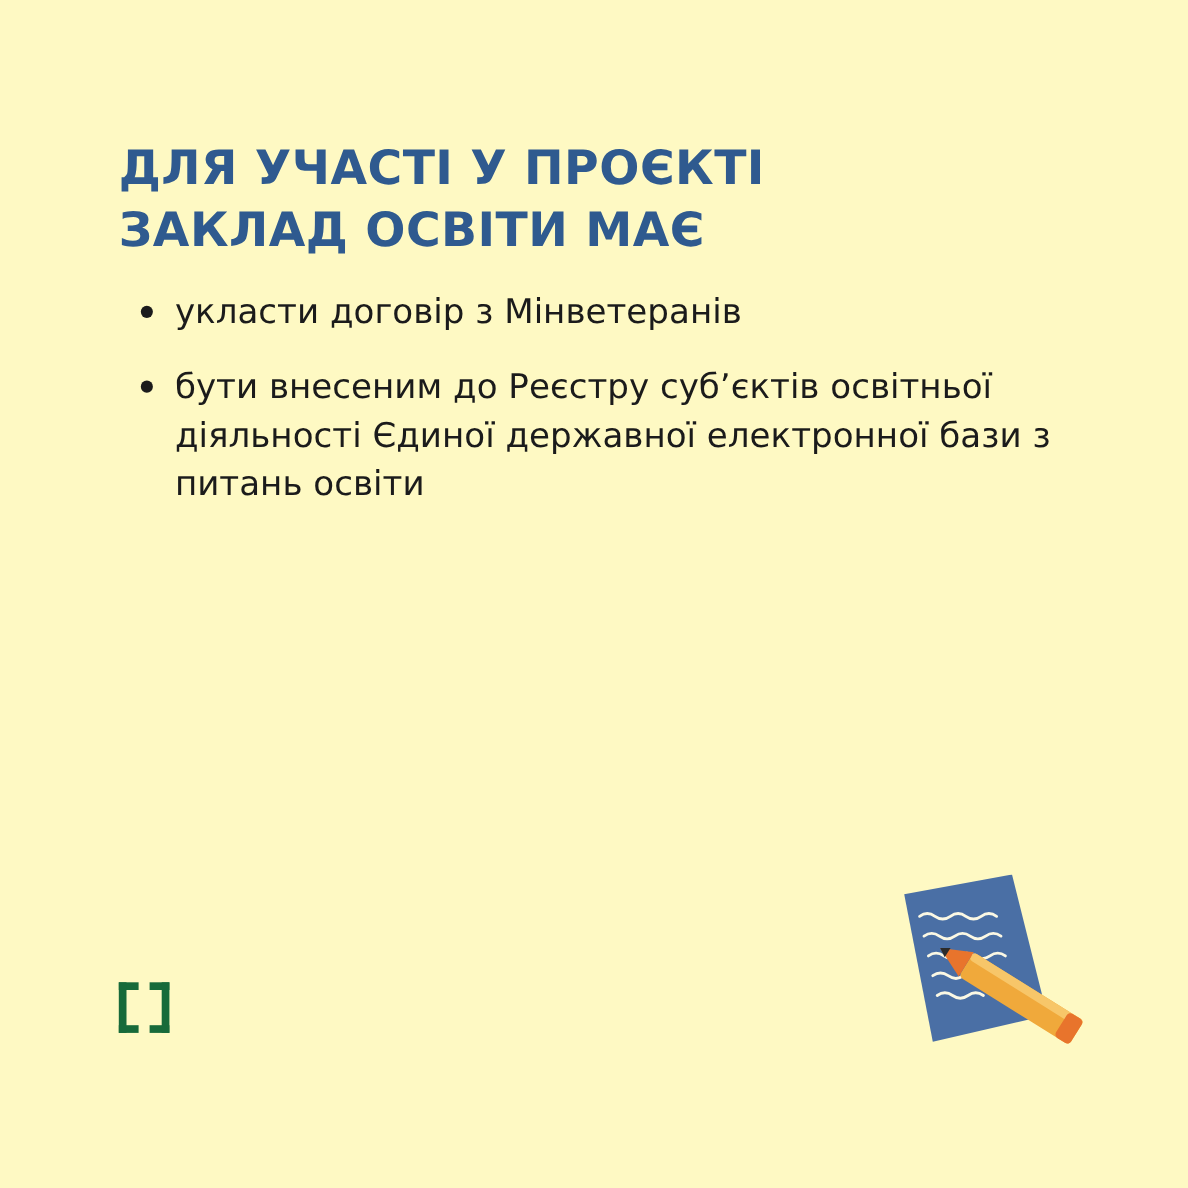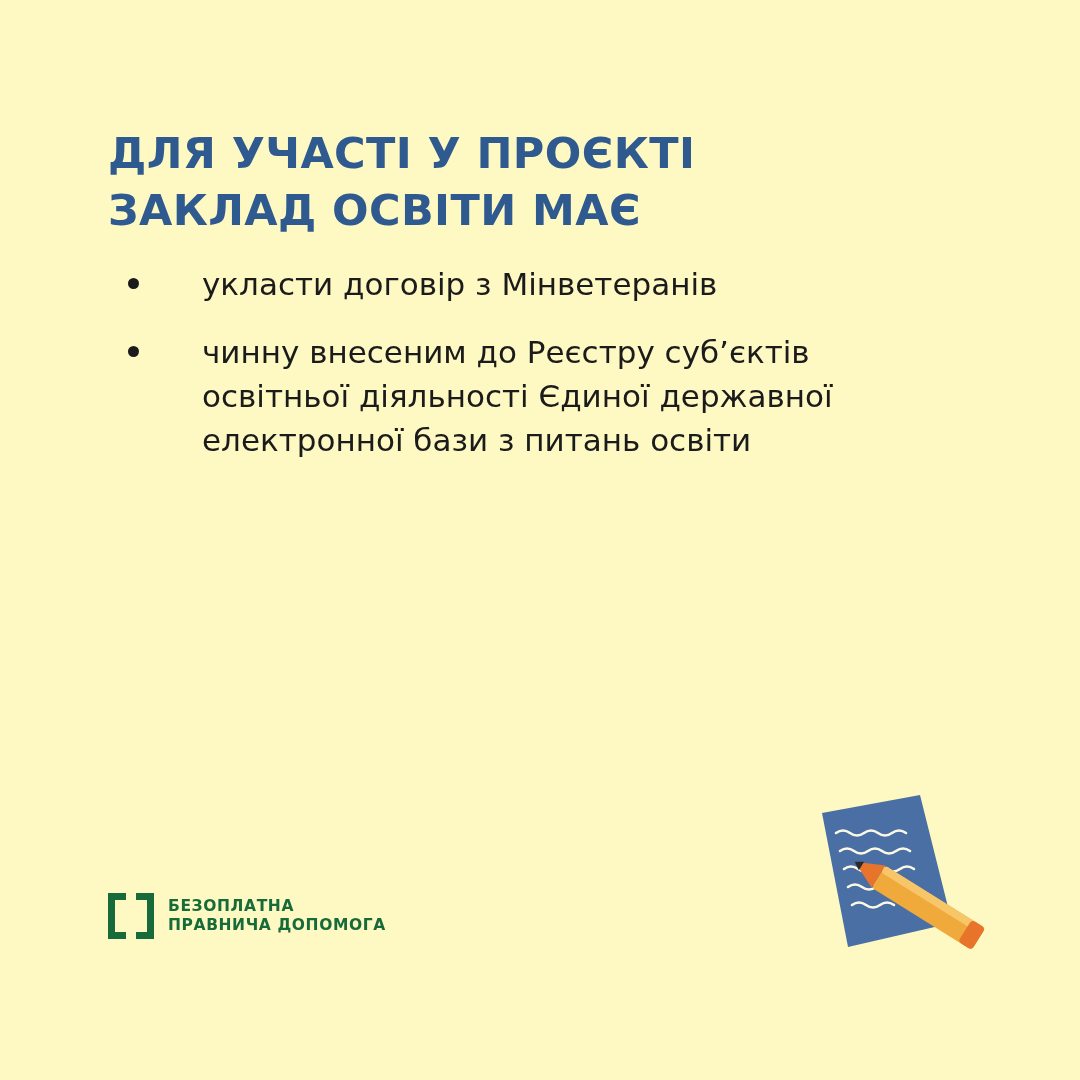--- a/index.html
+++ b/index.html
@@ -57,21 +57,20 @@
     flex: 0 0 auto;
     width: 11px;
     height: 11px;
     border-radius: 50%;
     background: #1b1b1b;
     margin-top: 16px;
     margin-right: 20px;
   }
   .bullet .txt {
     flex: 1 1 auto;
-    margin-left: 43px;
   }
   
   .logo {
     position: absolute;
     left: 108px;
     top: 893px;
     display: flex;
     align-items: center;
   }
   .logo-mark {
@@ -122,32 +121,28 @@
 
   <h1 class="headline">ДЛЯ УЧАСТІ У ПРОЄКТІ ЗАКЛАД ОСВІТИ МАЄ</h1>
 
   <ul class="bullets">
     <li class="bullet">
       <span class="dot"></span>
       <span class="txt">укласти договір з Мінветеранів</span>
     </li>
     <li class="bullet">
       <span class="dot"></span>
-      <span class="txt">чинну внесеним до Реєстру суб’єктів освітньої діяльності Єдиної державної електронної бази з питань освіти</span>
+      <span class="txt">бути внесеним до Реєстру суб’єктів освітньої діяльності Єдиної державної електронної бази з питань освіти</span>
     </li>
   </ul>
 
   <div class="logo">
     <div class="logo-mark">
       <div class="br-l"></div>
       <div class="br-r"></div>
-    </div>
-    <div class="logo-text">
-      <div>БЕЗОПЛАТНА</div>
-      <div>ПРАВНИЧА ДОПОМОГА</div>
     </div>
   </div>
 
   <div class="illustration">
     <svg viewBox="0 0 190 175" width="190" height="175" aria-hidden="true">
 
       <polygon points="10,18 108,0 140,128 36,152" fill="#4a6fa5"></polygon>
 
       <g stroke="#fbf8e4" stroke-width="2.6" fill="none" stroke-linecap="round">
         <path d="M24,38 q7,-5 14,0 q7,5 14,0 q7,-5 14,0 q7,5 14,0 q7,-5 14,0"></path>

